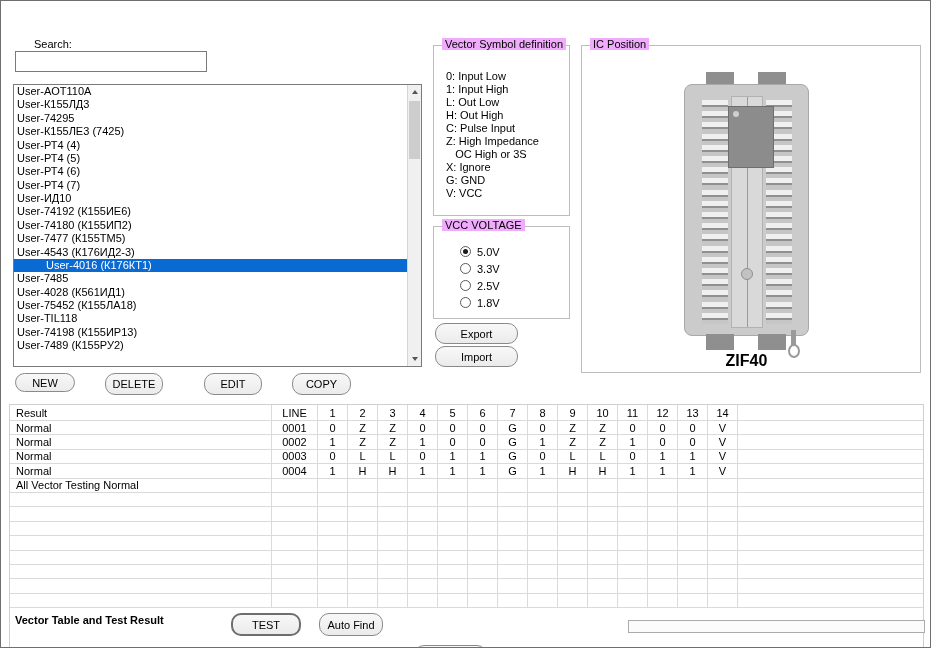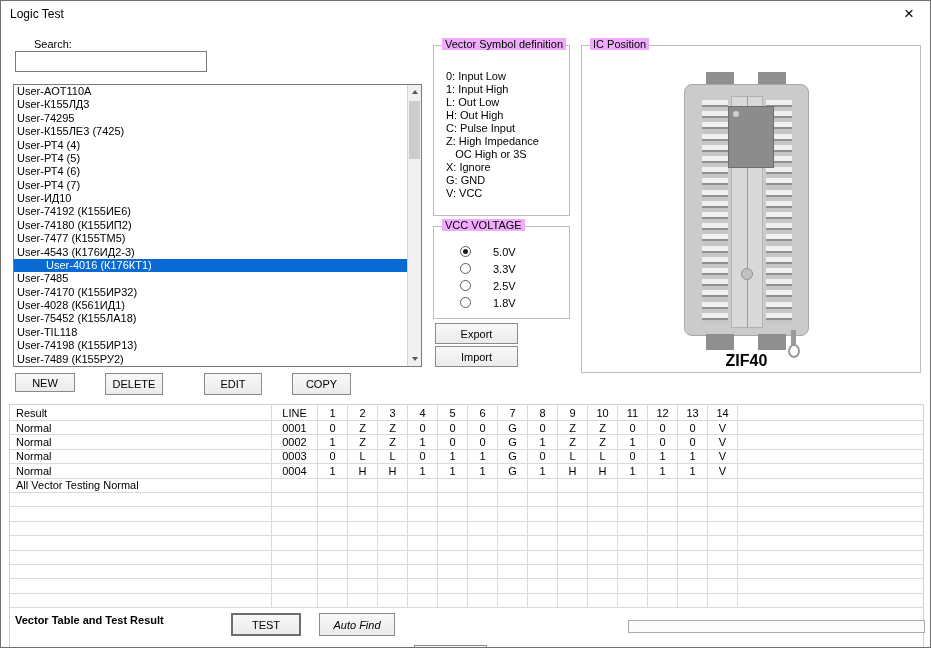--- a/index.html
+++ b/index.html
@@ -17,30 +17,30 @@
   .li{height:13.38px;line-height:13.38px;padding-left:3px;white-space:nowrap;}
   .li.sel{background:var(--sel-bg,#0a6ad4);color:var(--sel-fg,#fff);padding-left:32px;}
   .sb{position:absolute;right:0;top:0;width:13px;height:100%;background:#f0f0f0;border-left:1px solid #d4d4d4;}
   .sb-btn{position:absolute;left:0;width:13px;height:14px;background:#f0f0f0;display:flex;align-items:center;justify-content:center;}
   .sb-up{top:0;}
   .sb-down{bottom:0;}
   .tri-up{width:0;height:0;border-left:3.5px solid transparent;border-right:3.5px solid transparent;border-bottom:4px solid #555;}
   .tri-down{width:0;height:0;border-left:3.5px solid transparent;border-right:3.5px solid transparent;border-top:4px solid #555;}
   .sb-thumb{position:absolute;left:1px;width:11px;top:16px;height:58px;background:#cdcdcd;}
 
-  .btn{position:absolute;display:flex;align-items:center;justify-content:center;box-sizing:border-box;background:linear-gradient(#f8f8f8,#ebebeb);border:1px solid #8a8a8a;border-radius:0;font-size:11px;cursor:default;}
+  .btn{position:absolute;display:flex;align-items:center;justify-content:center;box-sizing:border-box;background:linear-gradient(#f8f8f8,#ebebeb);border:1px solid #8a8a8a;border-radius:10px;font-size:11px;cursor:default;}
   .btn.default{border:2px solid #6e6e6e;}
 
   .group{position:absolute;box-sizing:border-box;border:1px solid #bdbdbd;}
   .gtitle{position:absolute;top:-8px;left:8px;background:#f0abfc;padding:0 3px;font-size:11px;white-space:nowrap;}
 
   .vs-lines{position:absolute;left:12px;top:24px;line-height:13px;white-space:pre;}
 
   .vcc-opts{position:absolute;left:26px;top:16px;}
-  .radiorow{display:flex;align-items:center;height:17px;gap:22px;}
+  .radiorow{display:flex;align-items:center;height:17px;gap:6px;}
   .radio{width:11px;height:11px;box-sizing:border-box;border:1px solid #5a5a5a;border-radius:50%;background:#fff;position:relative;flex:0 0 auto;}
   .radio.sel::after{content:'';position:absolute;left:2px;top:2px;width:5px;height:5px;border-radius:50%;background:#1a1a1a;}
 
   
   .tabblk{position:absolute;width:28px;height:16px;background:#8f8f8f;}
   .sockbody{position:absolute;left:102px;top:38px;width:125px;height:252px;background:#cbcbcb;border:1px solid #a8a8a8;border-radius:8px;box-sizing:border-box;}
   .pins{position:absolute;top:54px;height:224px;width:26px;background:repeating-linear-gradient(to bottom,#f0f0f0 0 5px,#909090 5px 7px,#c6c6c6 7px 11.2px);}
   .pins.pl{left:120px;}
   .pins.pr{left:184px;}
   .channel{position:absolute;left:149px;top:50px;width:32px;height:232px;background:#d9d9d9;border:1px solid #b2b2b2;box-sizing:border-box;}
@@ -60,24 +60,20 @@
   .cell.fill{border-right:none;}
 
   .status-text{position:absolute;left:14px;top:613px;font-weight:bold;}
   .progress{position:absolute;left:627px;top:619px;width:297px;height:13px;box-sizing:border-box;border:1px solid #ababab;background:#fbfbfb;}
 </style>
 </head>
 <body>
 
 <div id="win">
 
-  <div class="titlebar">
-    <span class="title-text">Logic Test</span>
-    <span class="close-btn">×</span>
-  </div>
 
   <span class="label" style="left:33px;top:37px;">Search:</span>
   <input class="search-input" value="" style="">
 
   <div class="list">
     <div class="sb">
       <div class="sb-btn sb-up">
           <span class="tri-up"></span>
         </div>
       <div class="sb-thumb"></div>
@@ -93,21 +89,20 @@
       <div class="li">User-РТ4 (5)</div>
       <div class="li">User-РТ4 (6)</div>
       <div class="li">User-РТ4 (7)</div>
       <div class="li">User-ИД10</div>
       <div class="li">User-74192 (К155ИЕ6)</div>
       <div class="li">User-74180 (К155ИП2)</div>
       <div class="li">User-7477 (К155ТМ5)</div>
       <div class="li">User-4543 (К176ИД2-3)</div>
       <div class="li sel">User-4016 (К176КТ1)</div>
       <div class="li">User-7485</div>
-      <div class="li">User-74170 (К155ИР32)</div>
       <div class="li">User-4028 (К561ИД1)</div>
       <div class="li">User-75452 (К155ЛА18)</div>
       <div class="li">User-TIL118</div>
       <div class="li">User-74198 (К155ИР13)</div>
       <div class="li">User-7489 (К155РУ2)</div>
     </div>
 
   <div class="btn" style="left:14px;top:372px;width:60px;height:19px;">NEW</div>
   <div class="btn" style="left:104px;top:372px;width:58px;height:22px;">DELETE</div>
   <div class="btn" style="left:203px;top:372px;width:58px;height:22px;">EDIT</div>
@@ -399,17 +394,17 @@
         <div class="cell ctr"></div>
         <div class="cell ctr"></div>
         <div class="cell ctr"></div>
         <div class="cell ctr"></div>
         <div class="cell fill"></div>
       </div>
   </div>
 
   <span class="status-text">Vector Table and Test Result</span>
   <div class="btn default" style="left:230px;top:612px;width:70px;height:23px;">TEST</div>
-  <div class="btn" style="left:318px;top:612px;width:76px;height:23px;font-style:italic;">Auto Find</div>
+  <div class="btn" style="left:318px;top:612px;width:64px;height:23px;">Auto Find</div>
   <div class="btn" style="left:413px;top:644px;width:73px;height:30px;font-weight:bold;">BACK</div>
   <div class="progress"></div>
 
 </div>
 
 </body></html>

